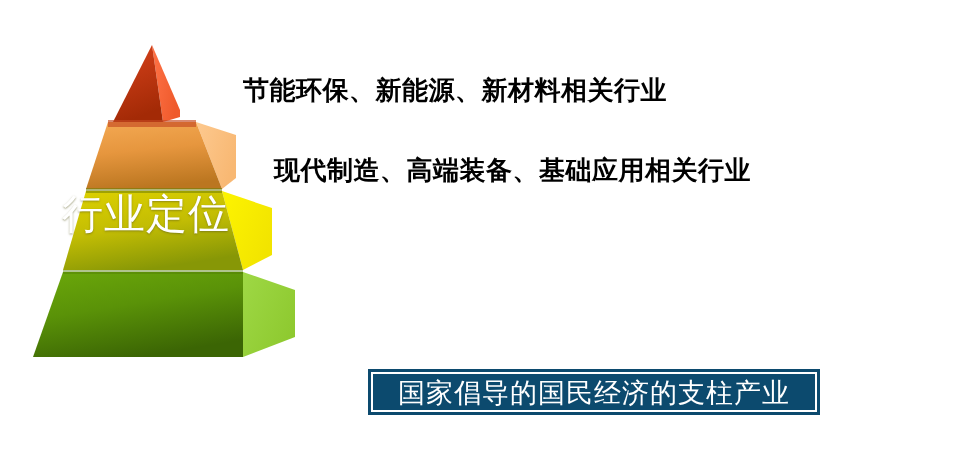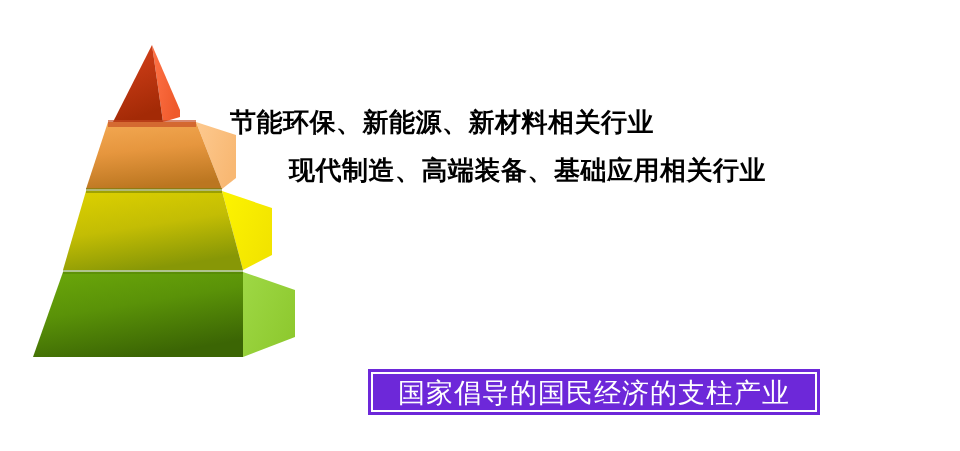--- a/index.html
+++ b/index.html
@@ -52,32 +52,32 @@
   .body-line {
     position: absolute;
     color: #000000;
     font-weight: bold;
     font-size: 26px;
     line-height: 36px;
     letter-spacing: 0.5px;
     white-space: pre-wrap;
     font-family: "DejaVu Sans", "Liberation Sans", sans-serif;
   }
-  #line-1 { left: 230px; top: 72px;  width: 660px; margin-top: 32px; }
-  #line-2 { left: 289px; top: 152px; width: 640px; }
+  #line-1 { left: 243px; top: 72px;  width: 660px; }
+  #line-2 { left: 274px; top: 152px; width: 640px; }
   #line-3 { left: 326px; top: 230px; width: 556px; }
 
   
   #banner {
     position: absolute;
     left: 368px;
     top: 369px;
     width: 452px;
     height: 46px;
-    background: #6d28d9;
+    background: #0c4a6e;
     box-sizing: border-box;
     padding: 3px;
   }
   #banner-inner {
     width: 100%;
     height: 100%;
     border: 2px solid #ffffff;
     box-sizing: border-box;
     display: flex;
     align-items: center;
@@ -165,20 +165,21 @@
         <polygon points="86,188 222,188 222,193 86,193" fill="#6f7d04" opacity="0.55"></polygon>
       </g>
 
       <g>
         <polygon points="152,45 180,110 180,117 163,122" fill="url(#g-red-side)"></polygon>
         <polygon points="152,45 163,122 113,122" fill="url(#g-red-front)"></polygon>
         <polygon points="108,120 196,120 196,127 108,127" fill="#c54a22" opacity="0.65"></polygon>
       </g>
     </svg>
 
+    <div id="pyramid-label">行业定位</div>
   </div>
 
   <div class="body-line" id="line-1">节能环保、新能源、新材料相关行业</div>
 
   <div class="body-line" id="line-2">现代制造、高端装备、基础应用相关行业</div>
 
 
   <div id="banner">
     <div id="banner-inner">
       <span id="banner-text">国家倡导的国民经济的支柱产业</span>

